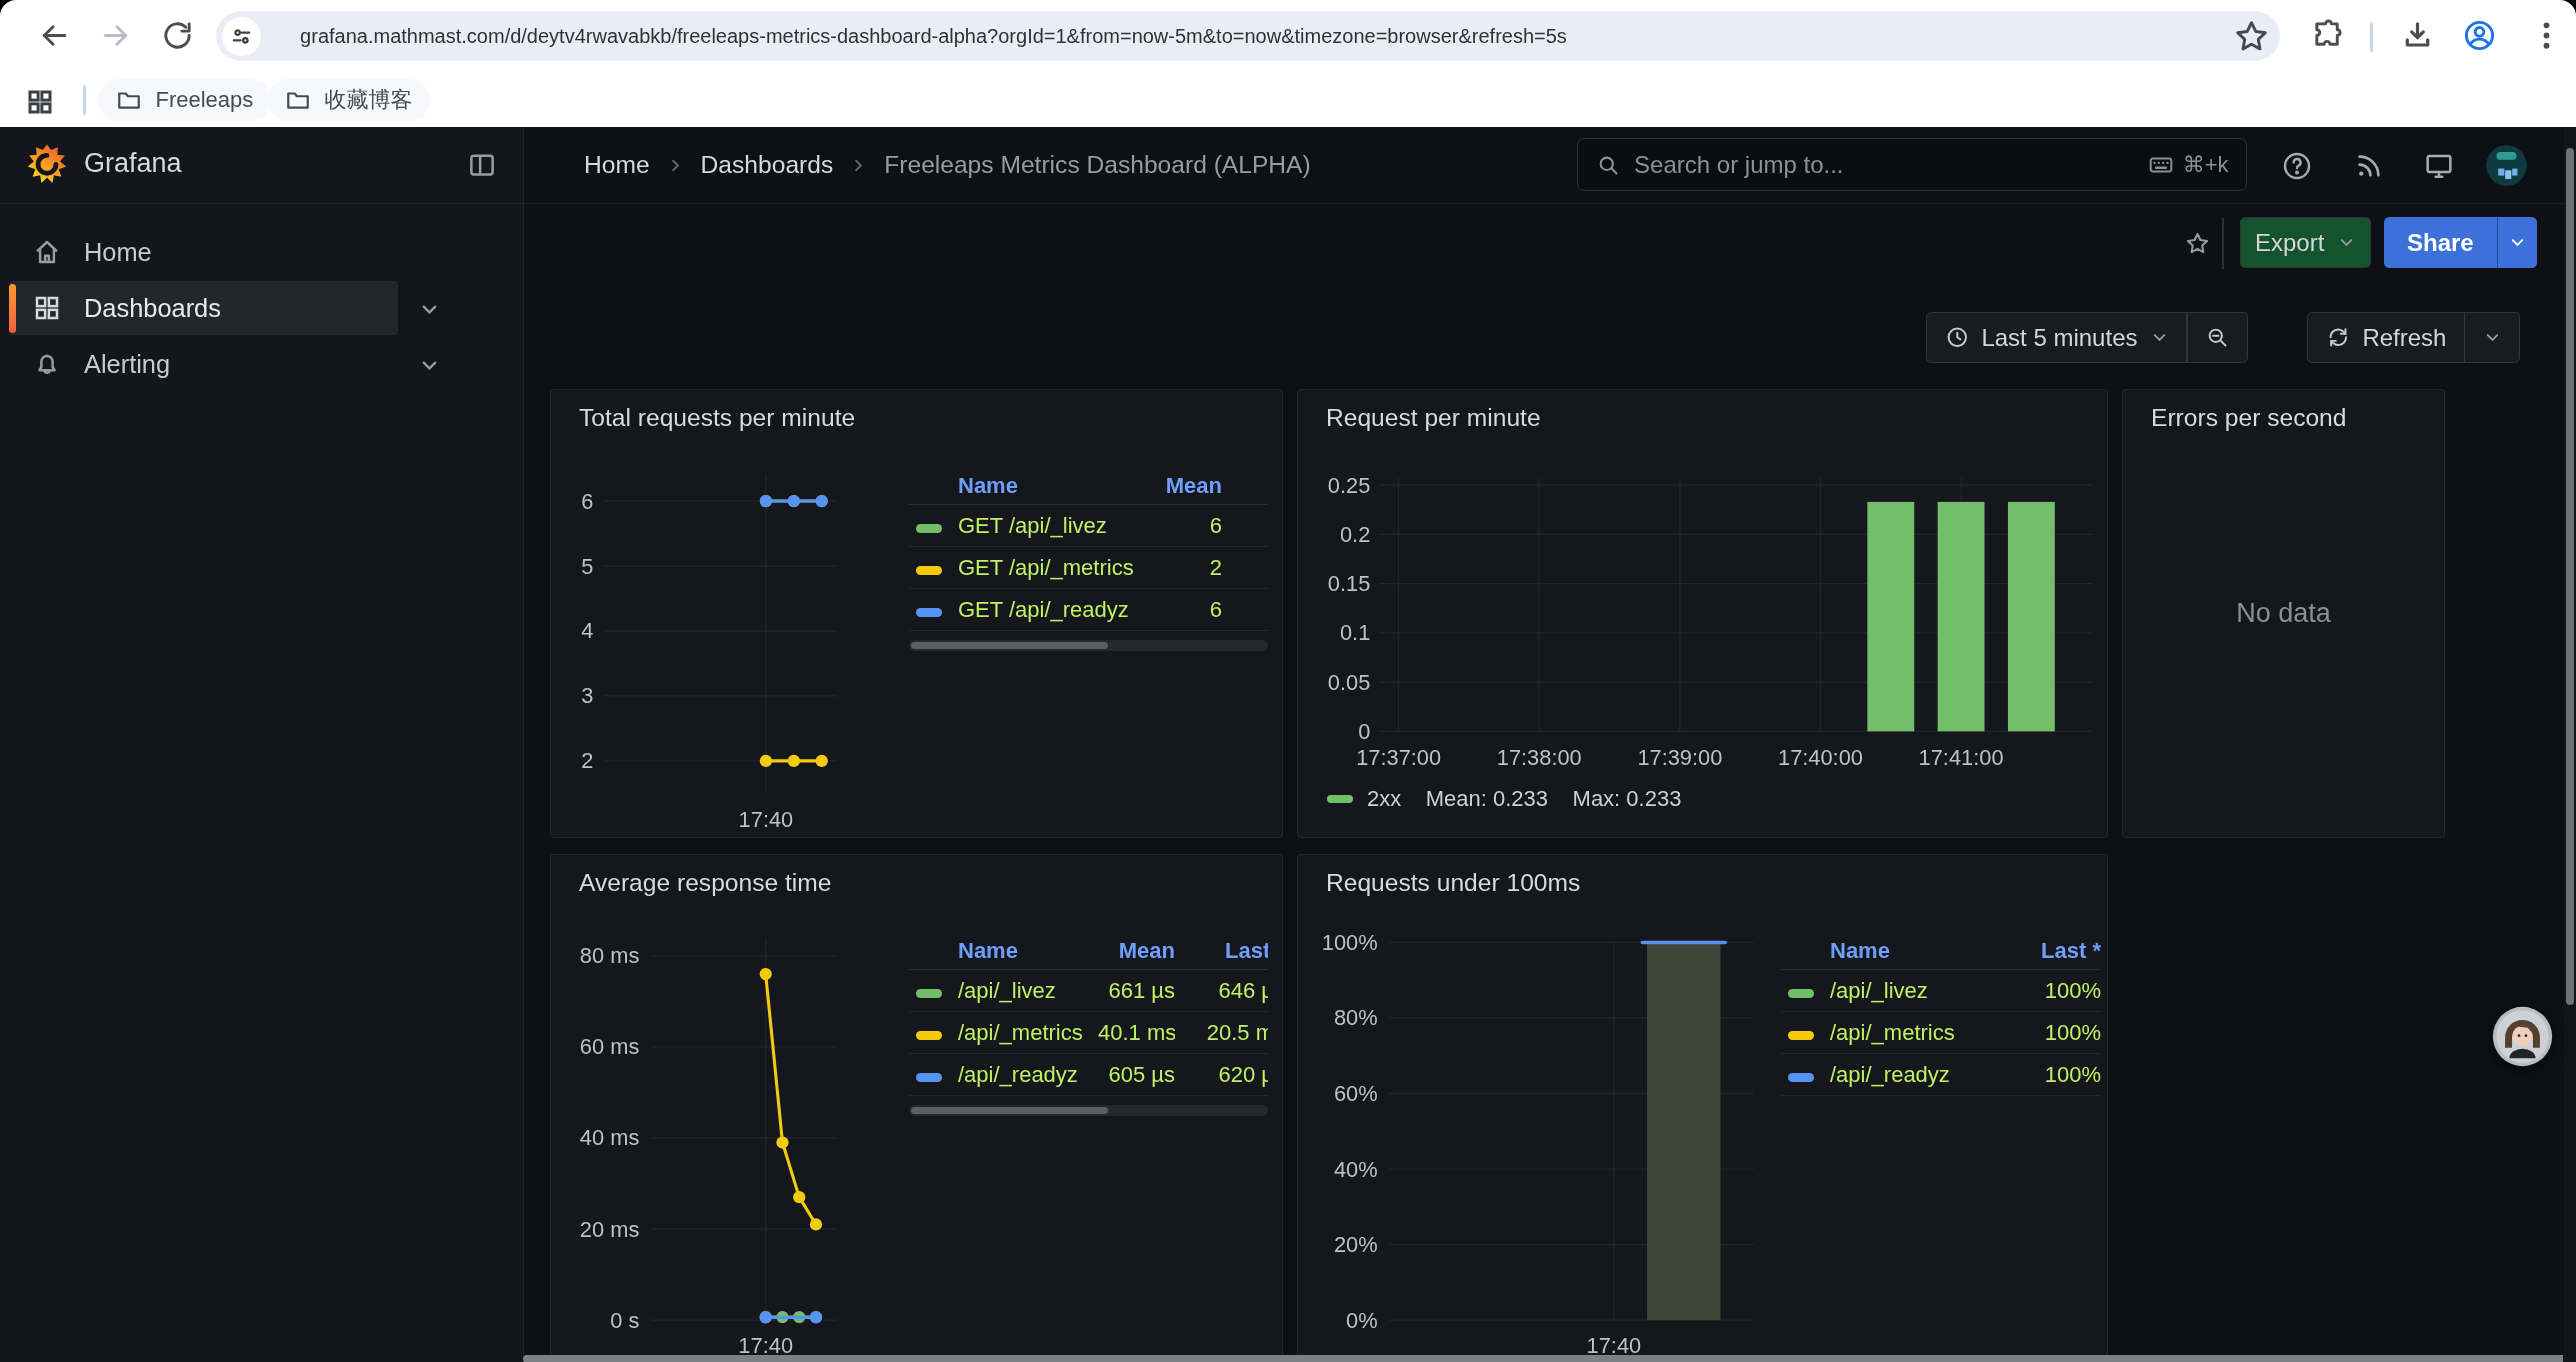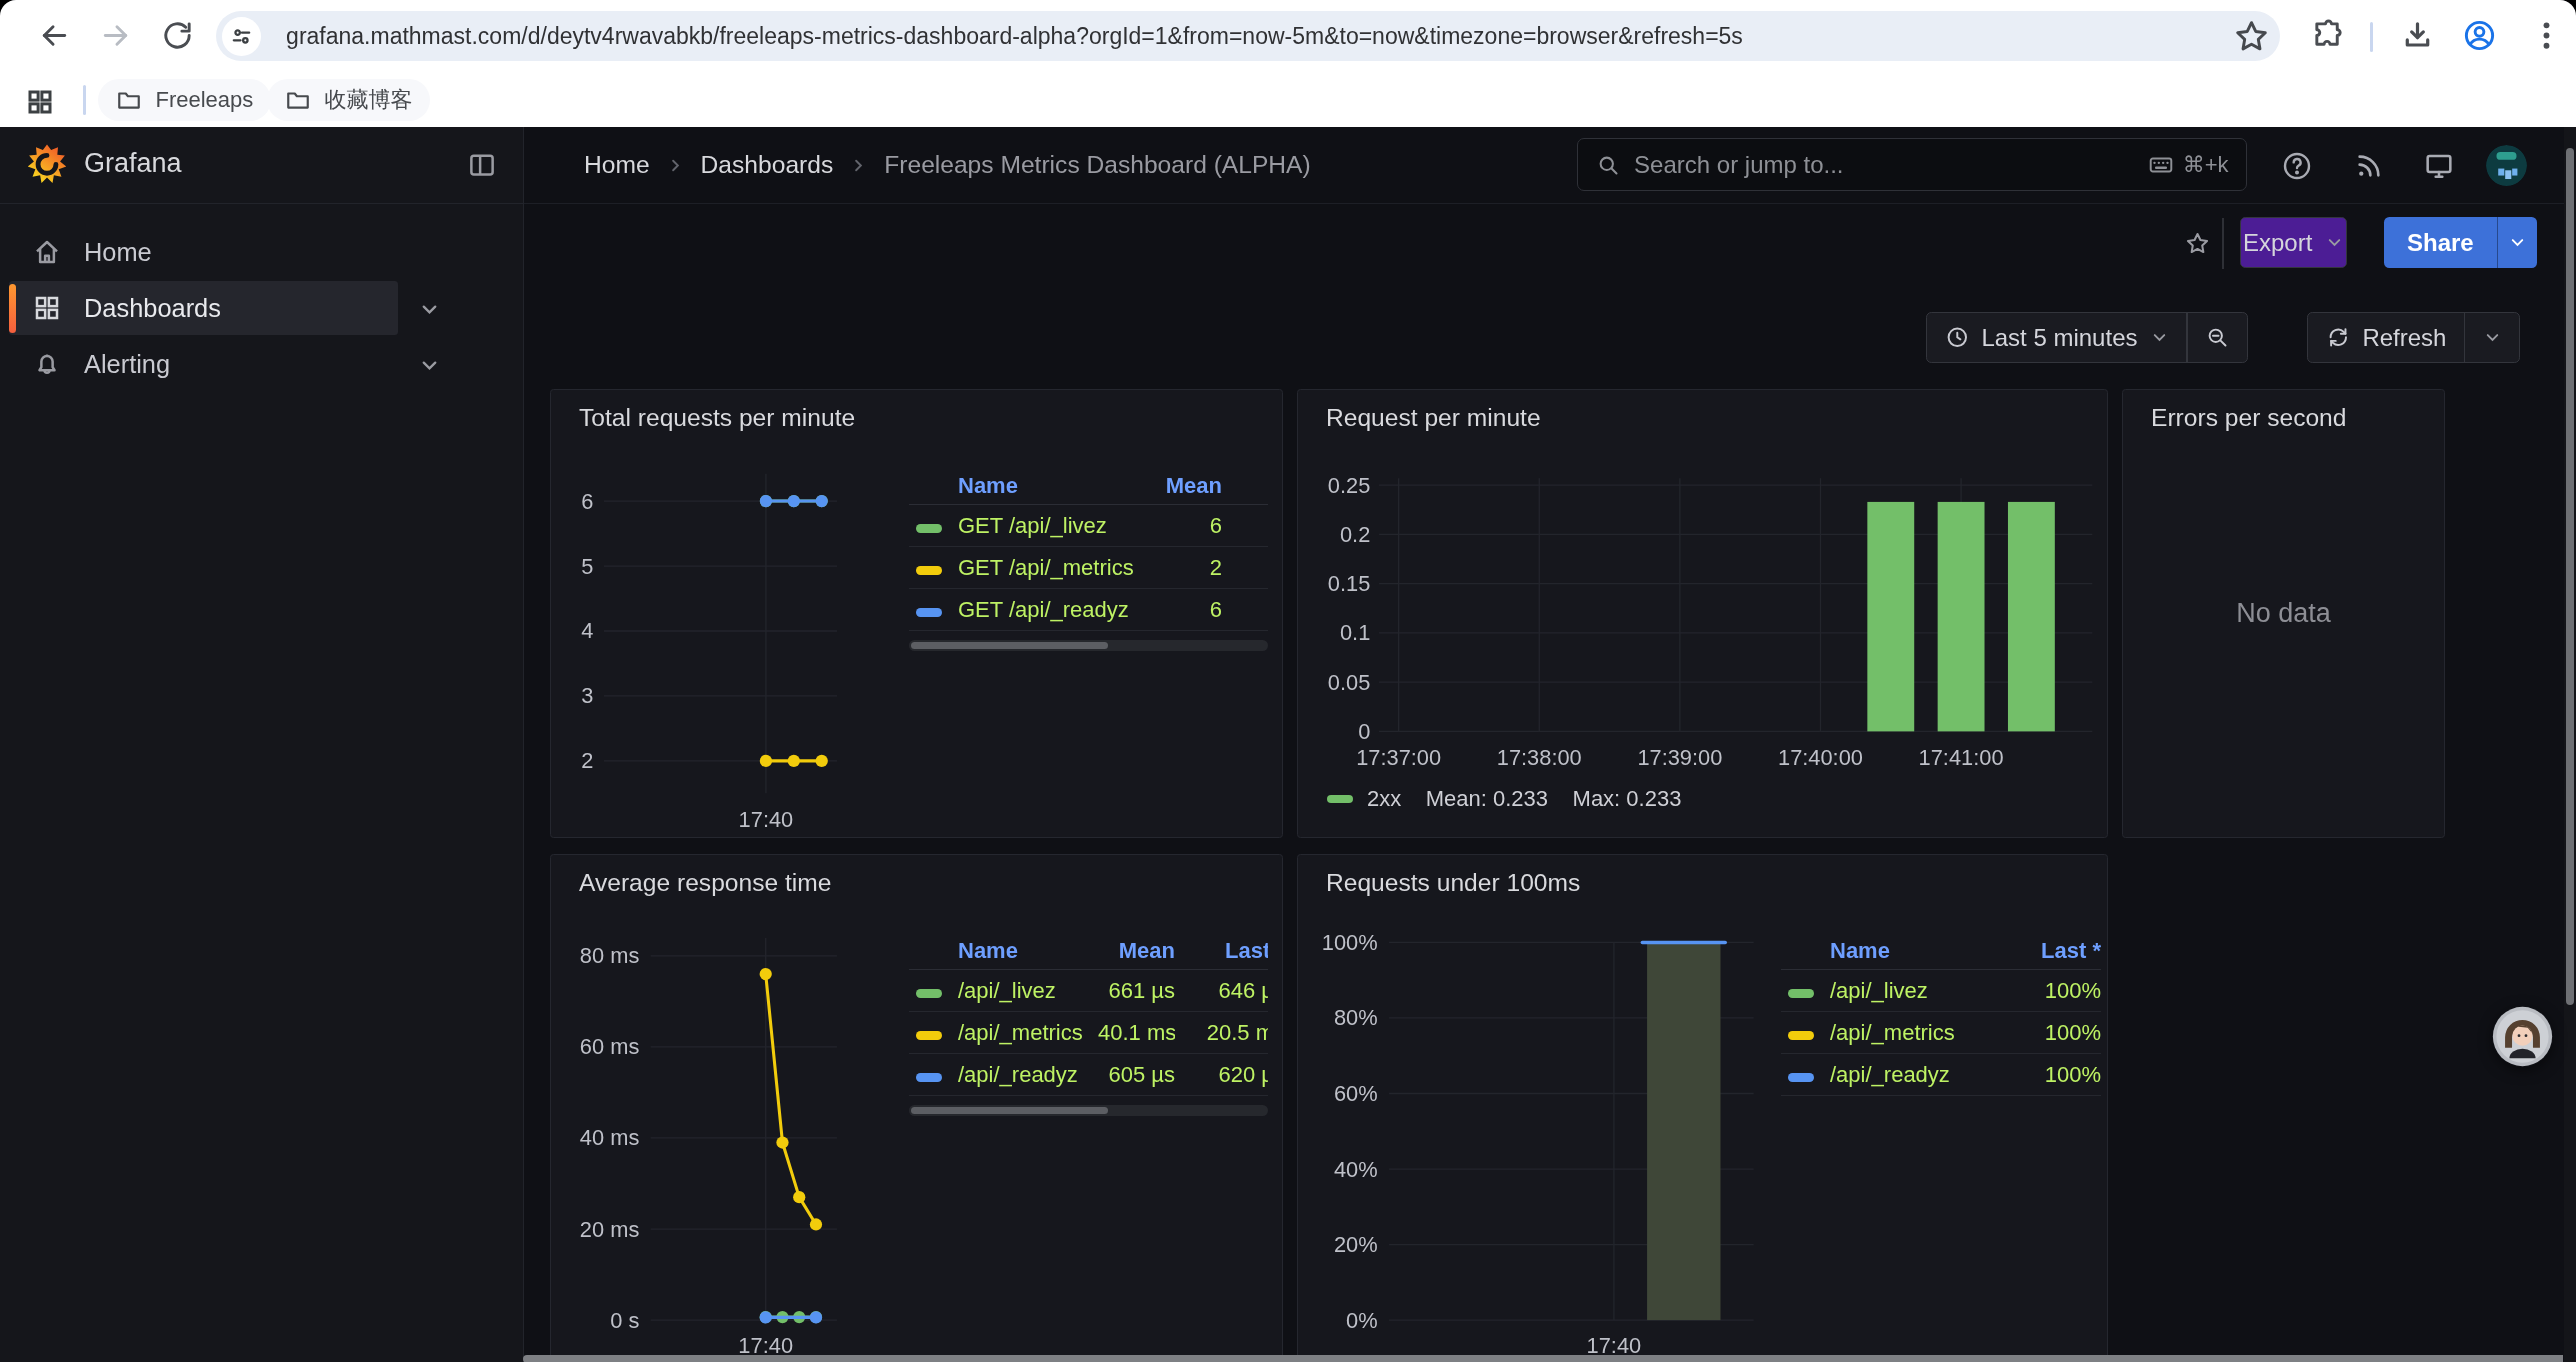--- a/index.html
+++ b/index.html
@@ -7,21 +7,21 @@
         background:#0F1015;font-family:"Liberation Sans",sans-serif;-webkit-font-smoothing:antialiased;}
   svg{display:block}
   
   .chrome{position:absolute;left:0;top:0;width:100%;height:73px;background:#FFFFFF;}
   .cicon{position:absolute;top:18.4px;width:35px;height:35px;color:#4A4D52;}
   .cicon.dis{color:#B8BCC3}
   .urlbar{position:absolute;left:216px;top:11.4px;width:2064px;height:50px;background:#E9EEF6;border-radius:25.4px;
           display:flex;align-items:center;}
   .tunewrap{width:39px;height:39px;border-radius:50%;background:#FFF;margin-left:6.1px;flex:none;
             display:flex;align-items:center;justify-content:center;color:#3C4043}
-  .url{margin-left:25px;font-size:23px;color:#303134;white-space:nowrap;overflow:hidden;flex:1}
+  .url{margin-left:39px;font-size:20px;color:#303134;white-space:nowrap;overflow:hidden;flex:1}
   .urlstar{margin-right:8.8px;width:39px;height:39px;color:#45484D;flex:none}
   .bmbar{position:absolute;left:0;top:73px;width:100%;height:54px;background:#FFFFFF;}
   .bmitem{position:absolute;top:6.1px;height:42px;border-radius:21px;background:#F7F8FB;display:flex;
           align-items:center;gap:14px;padding:0 17.5px;color:#474A4E;font-size:22px;}
   .bmsep{position:absolute;left:83px;top:12.3px;width:2.6px;height:30px;background:#C9D6EF;border-radius:1.8px}
   
   .app{position:absolute;left:0;top:127px;right:0;bottom:0;display:flex;overflow:hidden}
   .sidebar{position:relative;flex:none;width:523px;background:#15161B;border-right:0.9px solid #22242B}
   .slogorow{position:relative;height:76px;border-bottom:0.9px solid #22242B}
   .sbrand{position:absolute;left:84px;top:21px;font-size:27px;color:#D8D9DD}
@@ -46,22 +46,22 @@
   .bc .cur{color:#9A9BA2}
   .bcsep{width:19px;height:19px;color:#62646C}
   .gsearch{position:absolute;left:1053px;top:11.4px;width:633px;height:51px;background:#0C0D11;border:1.3px solid #2F3138;
            border-radius:7px;display:flex;align-items:center;gap:14px;padding:0 17.5px;color:#8E9096;font-size:24px}
   .gsearch .kbd{margin-left:auto;display:flex;align-items:center;gap:8.8px;font-size:22px;color:#8E9096}
   .hicon{position:absolute;top:23px;width:32px;height:32px;color:#A9ABB3}
   .gavatar{position:absolute;left:1962px;top:17.5px;width:41px;height:41px;border-radius:50%;overflow:hidden}
   
   .dstar{position:absolute;left:1660px;top:103px;width:27px;height:27px;color:#9A9BA2}
   .vdiv{position:absolute;left:1698px;top:91px;width:1.8px;height:51px;background:#2E3036}
-  .gbtn{display:flex;align-items:center;gap:12.3px;background:#4c1d95;border:1.3px solid #34363E;border-radius:5.3px;
-        color:#D5D6DC;font-size:24px;height:51px;padding:0 2px;box-sizing:border-box}
+  .gbtn{display:flex;align-items:center;gap:12.3px;background:#14532d;border:1.3px solid #34363E;border-radius:5.3px;
+        color:#D5D6DC;font-size:24px;height:51px;padding:0 14px;box-sizing:border-box}
   .exportbtn{position:absolute;left:1716px;top:90px}
   .sharewrap{position:absolute;left:1860px;top:90px;display:flex;height:51px}
   .sharemain{display:flex;align-items:center;padding:0 23px;background:#3D71D9;color:#FFF;font-weight:700;
              font-size:24px;border-radius:5.3px 0 0 5.3px}
   .sharechev{width:39px;display:flex;align-items:center;justify-content:center;background:#3D71D9;color:#FFF;
              border-left:1.8px solid rgba(0,0,0,.35);border-radius:0 5.3px 5.3px 0}
   .tgroup{position:absolute;display:flex;align-items:stretch;height:51px;background:#1A1B21;
           border:1.3px solid #33353C;border-radius:5.3px;color:#D5D6DC;font-size:24px;box-sizing:border-box}
   .tsec{display:flex;align-items:center;gap:12.3px;padding:0 17.5px}
   .tdiv{width:1.3px;background:#33353C}

